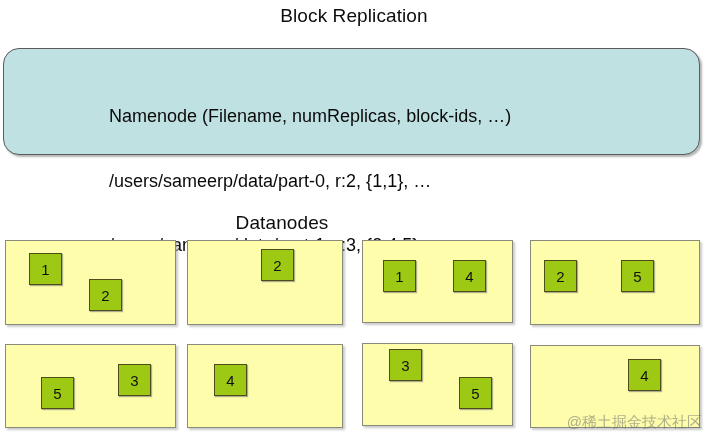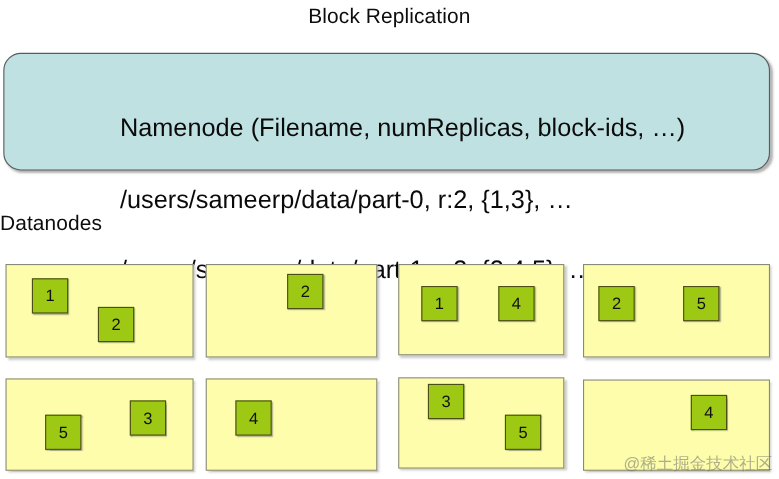--- a/index.html
+++ b/index.html
@@ -27,23 +27,23 @@
     width: 708px;
     text-align: center;
     font-size: 19px;
     line-height: 24px;
     letter-spacing: 0.1px;
     color: #0d0d0d;
   }
   .section-label {
     position: absolute;
     left: 0;
-    top: 192px;
+    top: 211px;
     width: 564px;
-    text-align: left;
+    text-align: center;
     font-size: 19px;
     line-height: 24px;
     letter-spacing: 0.1px;
     color: #0d0d0d;
   }
   .namenode-box {
     position: absolute;
     left: 3px;
     top: 48px;
     width: 697px;
@@ -51,21 +51,21 @@
     box-sizing: border-box;
     background: #bfe1e2;
     border: 1px solid #5b5b5b;
     border-radius: 16px;
     box-shadow: 2px 2px 2px rgba(120,120,120,0.55);
   }
   .namenode-text {
     position: absolute;
     left: 109px;
     top: 63px;
-    font-size: 23px;
+    font-size: 18px;
     line-height: 21.5px;
     white-space: pre;
     color: #0a0a0a;
   }
   .namenode-text .nn-line {
     display: block;
   }
   .datanode {
     position: absolute;
     box-sizing: border-box;
@@ -103,21 +103,21 @@
 <body>
 
 <div id="diagram">
 
   <div class="title">Block Replication</div>
 
   <div class="namenode-box"></div>
 
   <div class="namenode-text">
     <span class="nn-line">Namenode (Filename, numReplicas, block-ids, …)</span>
-    <span class="nn-line">/users/sameerp/data/part-0, r:2, {1,3}, …</span>
+    <span class="nn-line">/users/sameerp/data/part-0, r:2, {1,1}, …</span>
     <span class="nn-line">/users/sameerp/data/part-1, r:3, {2,4,5}, …</span>
   </div>
 
   <div class="section-label">Datanodes</div>
 
   <div id="datanodes-layer">
       <div class="datanode" style="left: 5px; top: 240px; width: 171px; height: 85px;">
         <div class="block" style="left: 23px; top: 12px;">1</div>
         <div class="block" style="left: 83px; top: 38px;">2</div>
       </div>

